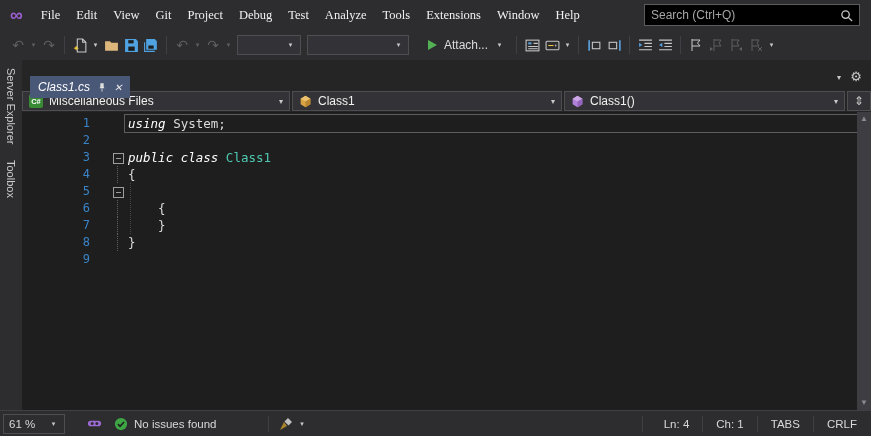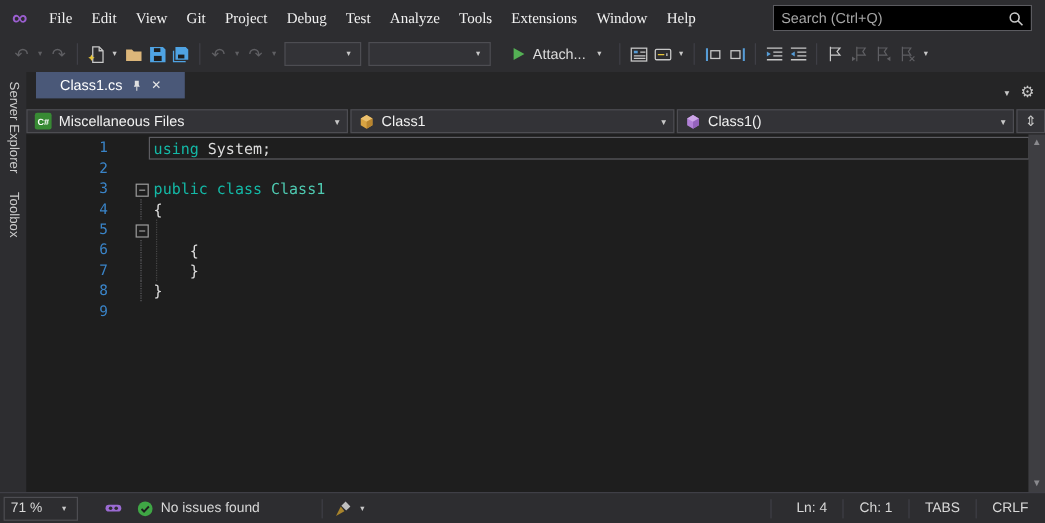--- a/index.html
+++ b/index.html
@@ -25,21 +25,21 @@
   .tb-combo { height:20px; background:#333337; border:1px solid #4D4D52; display:flex; align-items:center; justify-content:flex-end; padding:0 4px; margin:0 3px; }
   .attach { display:flex; align-items:center; gap:6px; height:22px; padding:0 6px; color:#DCDCDC; font-size:12px; margin-left:8px; }
 
   
   .side-tabs { position:absolute; top:60px; left:0; bottom:26px; width:22px; background:#2D2D30; display:flex; flex-direction:column; align-items:center; gap:16px; padding-top:8px; }
   .side-tab { writing-mode:vertical-rl; font-size:11px; color:#CCCCCC; cursor:default; }
 
   
   .docwell { position:absolute; top:60px; left:22px; right:0; bottom:26px; background:#252526; }
   .tabstrip { position:relative; height:30px; }
-  .doc-tab { position:absolute; left:8px; top:0; height:22px; background:#4A5878; display:flex; align-items:center; gap:7px; padding:0 20px; font-size:12px; color:#FFFFFF; }
+  .doc-tab { position:absolute; left:8px; top:16px; height:22px; background:#4A5878; display:flex; align-items:center; gap:7px; padding:0 8px; font-size:12px; color:#FFFFFF;font-style:italic; }
   .doc-tab .x { font-size:10px; color:#E8E8E8; }
   .tab-caret { position:absolute; right:30px; top:13px; font-size:8px; color:#C8C8C8; }
   .tab-gear { position:absolute; right:9px; top:9px; font-size:13px; color:#C8C8C8; }
 
   
   .navbar { display:flex; align-items:center; height:22px; gap:2px; }
   .nav-dd { height:20px; background:#333337; border:1px solid #4D4D52; display:flex; align-items:center; gap:6px; padding:0 6px; font-size:12px; color:#F1F1F1; }
   .nav-dd .nav-caret { margin-left:auto; font-size:8px; color:#C8C8C8; }
   .dd-project { width:268px; }
   .dd-type { width:270px; }
@@ -51,21 +51,21 @@
   .editor { position:absolute; top:52px; left:0; right:0; bottom:0; background:#1E1E1E; }
   .code-lines { position:absolute; top:0; left:0; right:14px; bottom:0; padding-top:3px; font-family:"DejaVu Sans Mono", monospace; font-size:12.5px; line-height:17px; }
   .code-line { display:flex; height:17px; }
   .ln { width:68px; flex:none; text-align:right; color:#3A84C8; font-size:12px; }
   .fold { width:13px; flex:none; margin-left:22px; position:relative; }
   .fold-box::before { content:""; position:absolute; left:1px; top:4px; width:9px; height:9px; border:1px solid #9D9D9D; background:#1E1E1E; }
   .fold-box::after { content:""; position:absolute; left:4px; top:9px; width:5px; height:1px; background:#9D9D9D; }
   .fold-bar::before { content:""; position:absolute; left:5px; top:0; bottom:0; border-left:1px dotted #5F5F63; }
   .code-body { flex:1; white-space:pre; padding-left:3px; color:#DCDCDC; }
   .code-line.current .code-body { outline:1px solid #5C5C61; }
-  .tok-kw { color:#14b8a6; }
+  .tok-kw { color:#ffffff;font-style:italic; }
   .tok-ty { color:#4EC9B0; }
   .tok-pl { color:#DCDCDC; }
   .indent-guide { position:absolute; left:108px; top:71px; height:51px; border-left:1px dotted #474747; }
 
   .vscroll { position:absolute; top:0; right:0; bottom:0; width:14px; background:#3E3E42; }
   .vscroll .arr { position:absolute; left:0; right:0; height:14px; text-align:center; font-size:8px; line-height:14px; color:#8A8A8E; }
   .vscroll .arr.up { top:0; } .vscroll .arr.dn { bottom:0; }
 
   
   .statusbar { position:absolute; left:0; right:0; bottom:0; height:26px; background:#2D2D30; border-top:1px solid #3F3F46; display:flex; align-items:center; font-size:11.5px; color:#D8D8D8; padding:0 3px; }
@@ -345,21 +345,21 @@
       <div class="indent-guide"></div>
       <div class="vscroll">
         <span class="arr up">▲</span>
         <span class="arr dn">▼</span>
       </div>
     </div>
   </div>
 
   <div class="statusbar">
     <div class="zoom">
-      <span>71 %</span>
+      <span>61 %</span>
       <span class="caret">▾</span>
     </div>
     <span class="copilot">
       <svg width="15" height="15" viewBox="0 0 16 16">
           <rect x="1" y="5" width="14" height="6" rx="3" fill="#9B6BD3"></rect>
           <circle cx="5.5" cy="8" r="1.6" fill="#2D2D30"></circle>
           <circle cx="10.5" cy="8" r="1.6" fill="#2D2D30"></circle>
         </svg>
     </span>
     <div class="health">

